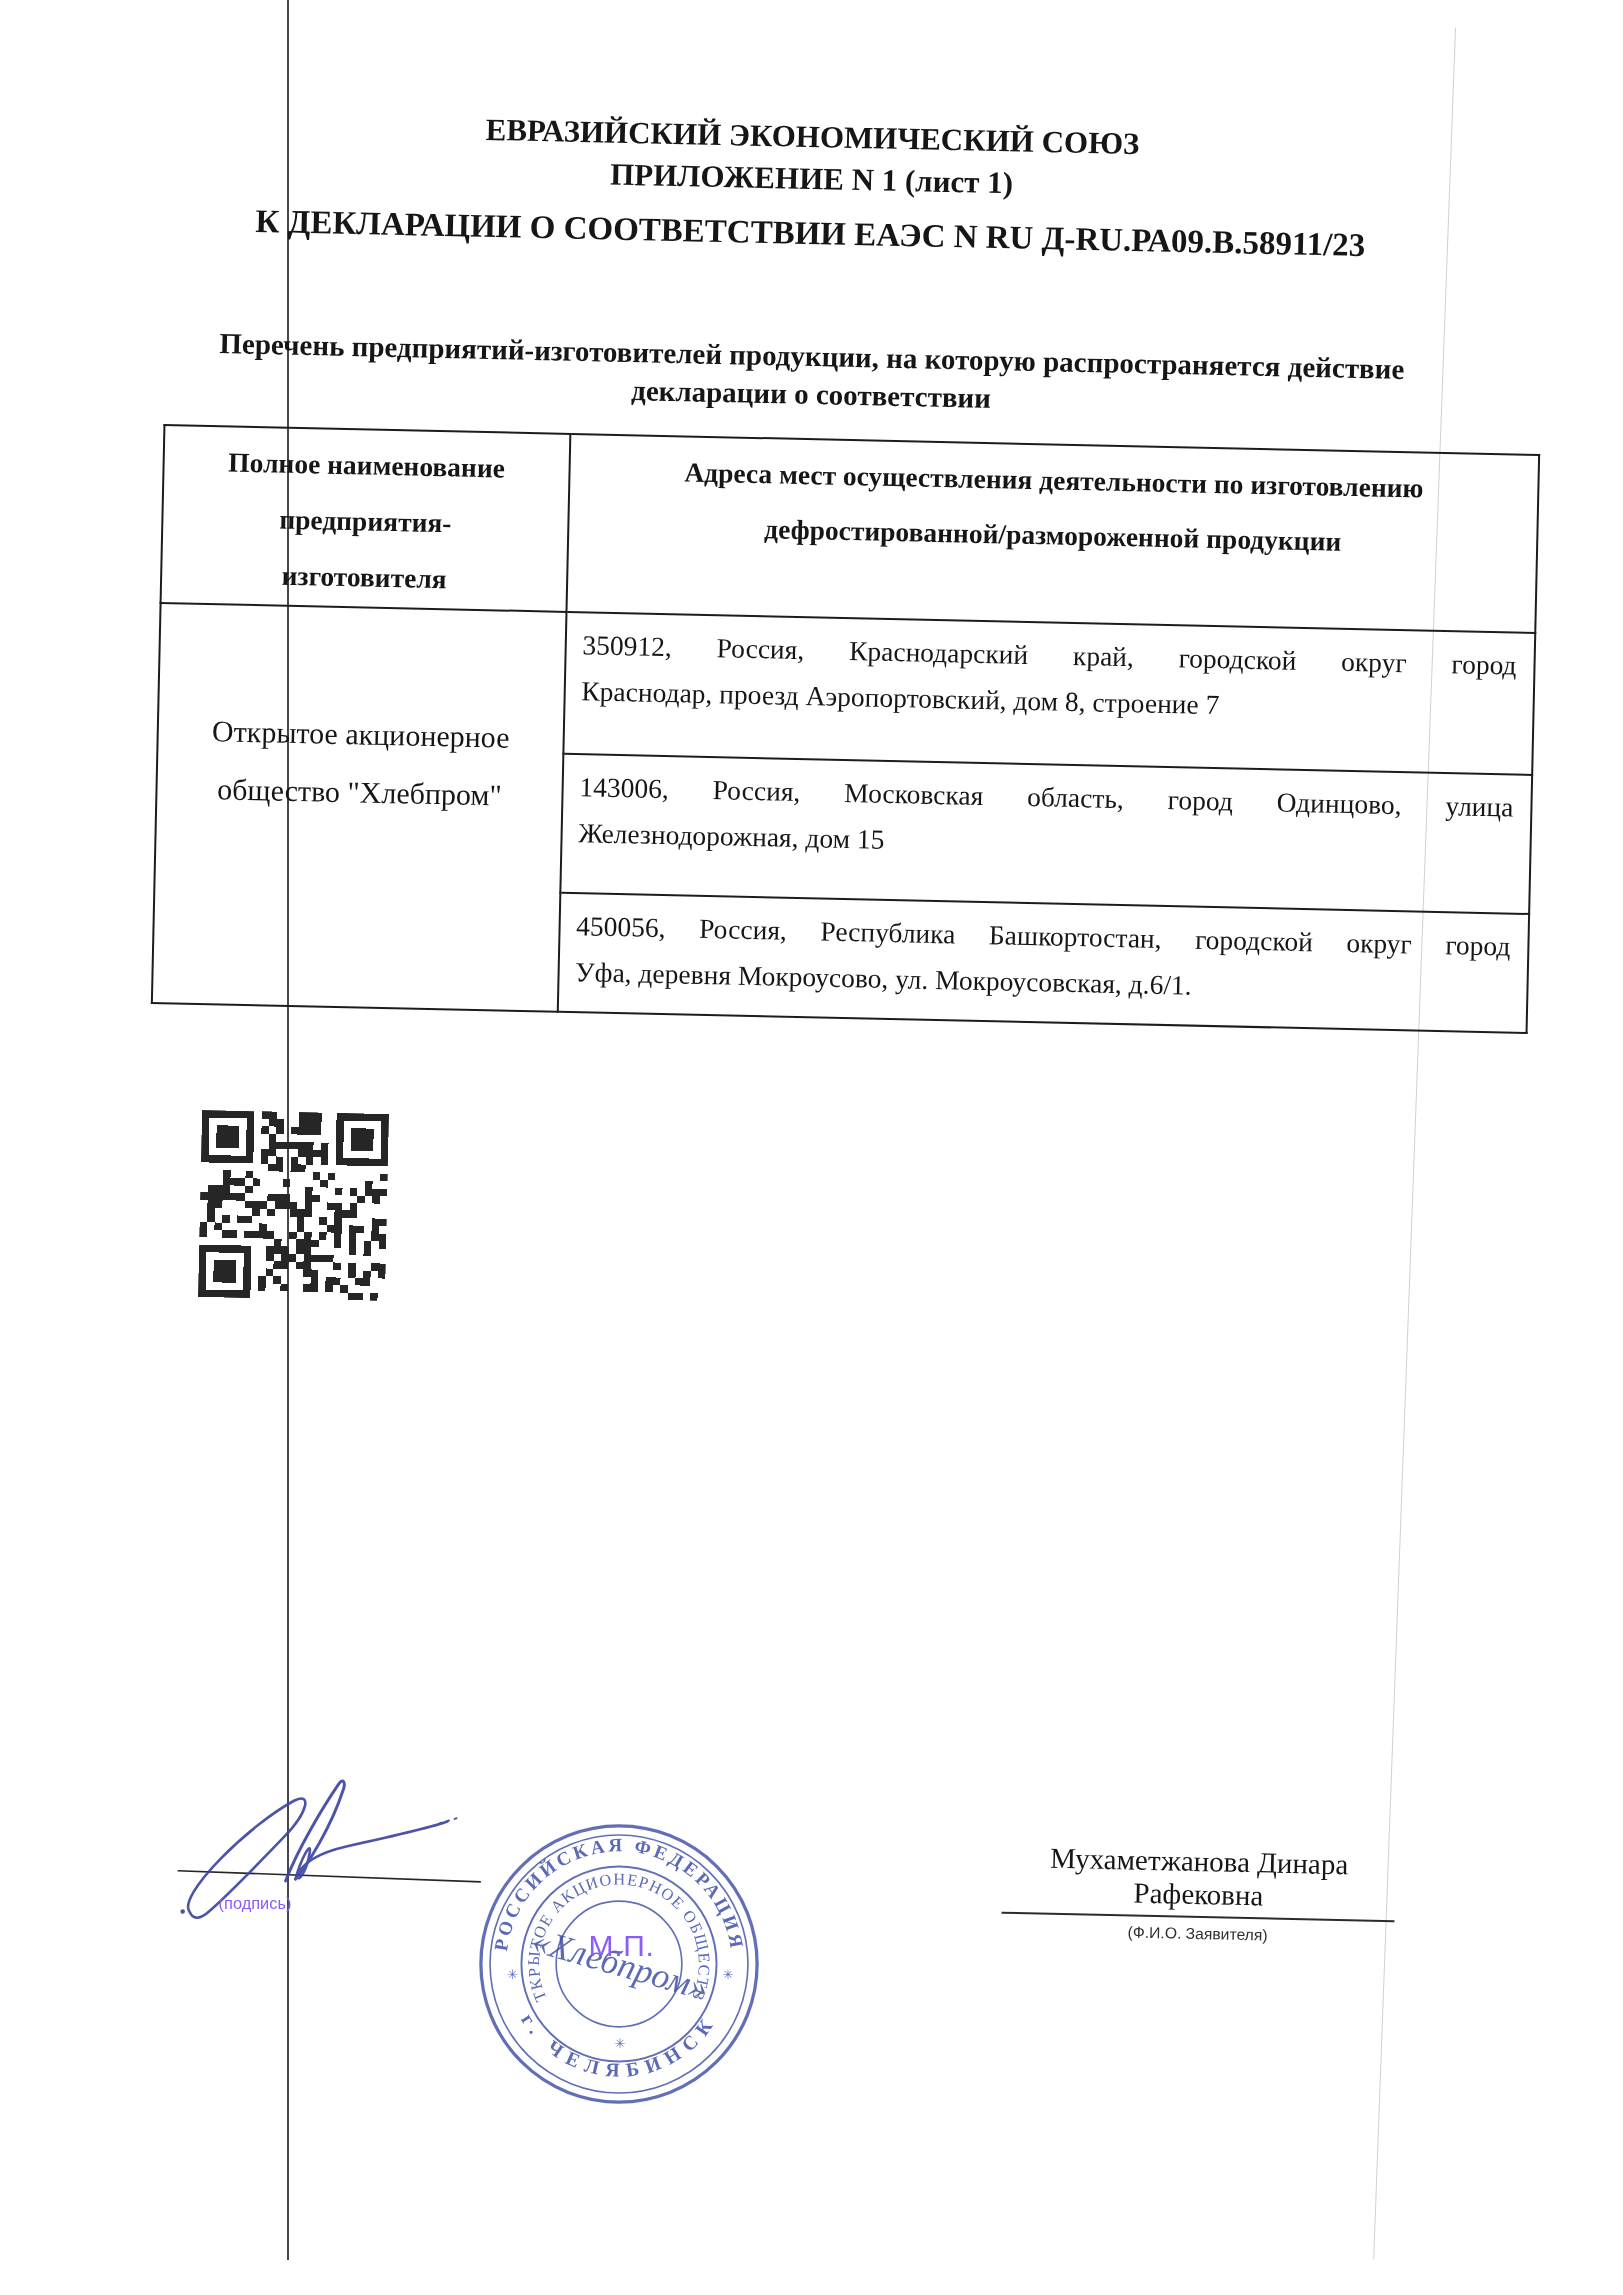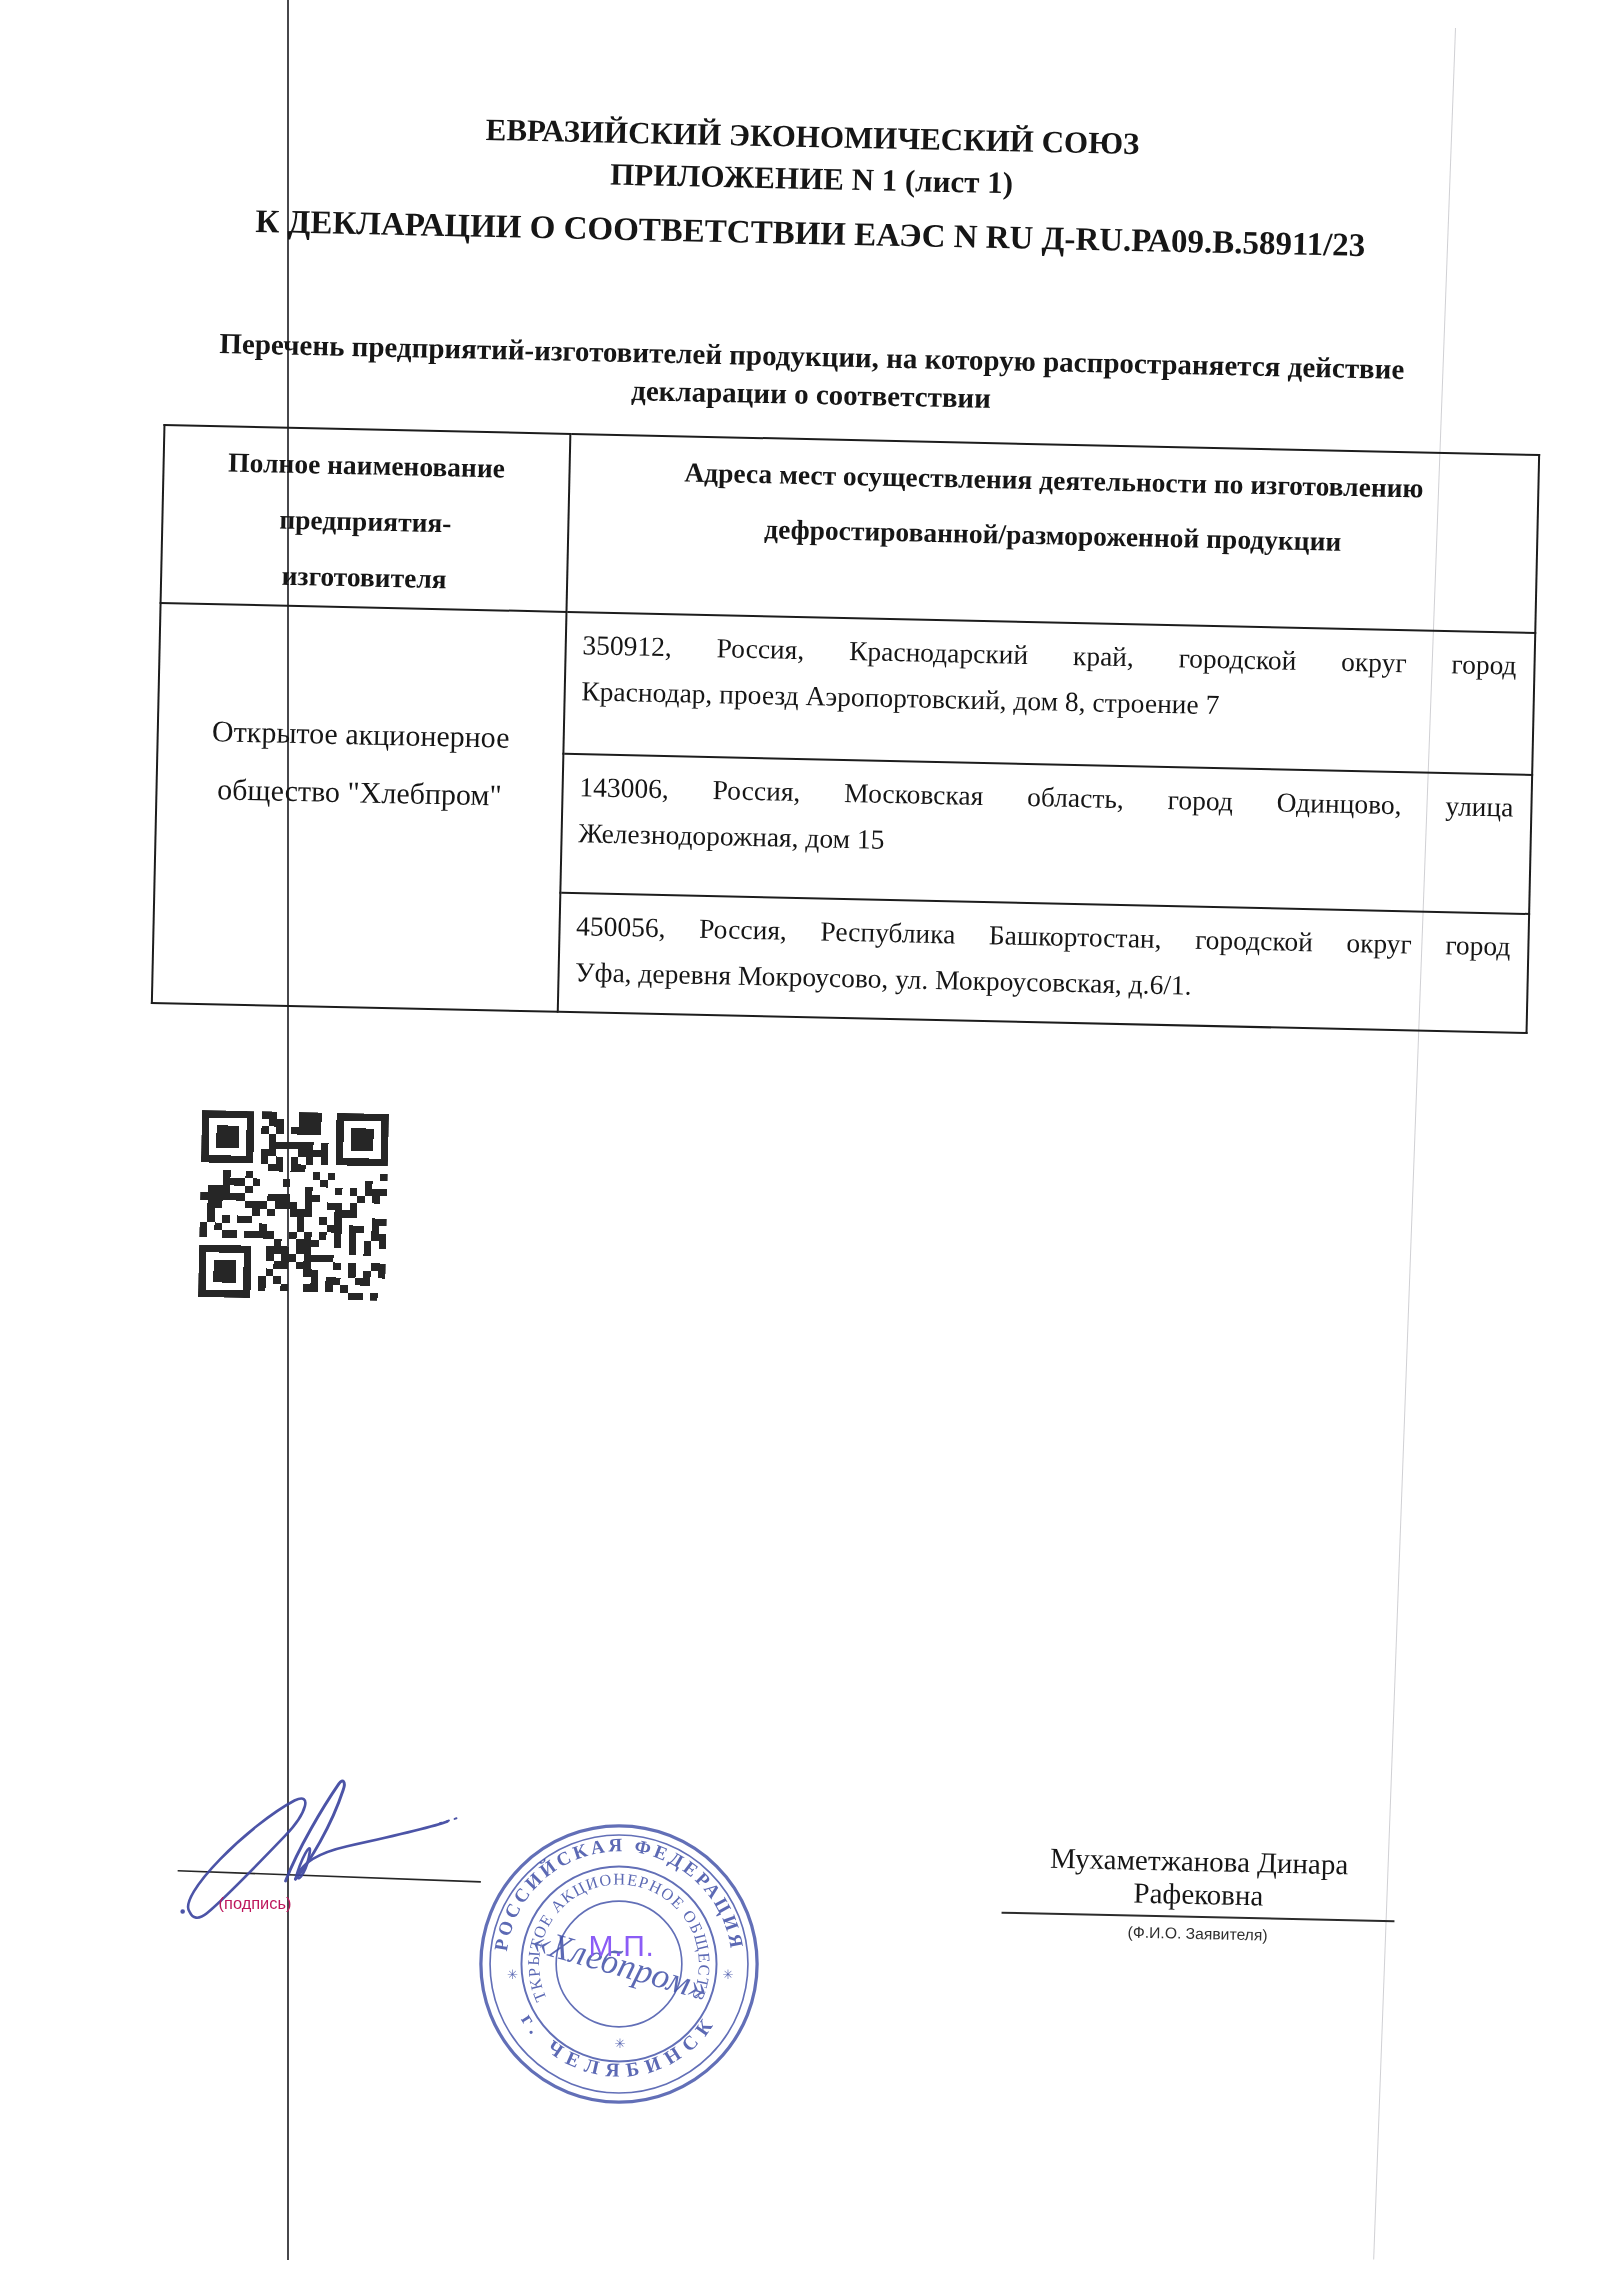--- a/index.html
+++ b/index.html
@@ -32,21 +32,21 @@
   td.maker .ml{line-height:58px;}
   td.addr{padding:9.2px 17px 6.5px 15.7px;font-size:27.5px;}
   td.addr .al{line-height:46px;}
   .just{text-align:justify;text-align-last:justify;}
   .left{text-align:left;}
   
   .qr{position:absolute;left:200px;top:1112px;width:187px;height:187px;}
   
   .sig-svg{position:absolute;left:151px;top:1728px;width:380px;height:210px;}
   .sig-caption{position:absolute;left:196px;top:1894px;width:118px;text-align:center;
-               font-family:"Liberation Sans", sans-serif;font-size:16.4px;color:#be185d;}
+               font-family:"Liberation Sans", sans-serif;font-size:16.4px;color:#8b5cf6;}
   
   .stamp{position:absolute;left:475px;top:1820px;width:288px;height:288px;}
   .mp{position:absolute;left:575px;top:1929px;width:93px;text-align:center;
       font-family:"Liberation Sans", sans-serif;font-size:30px;letter-spacing:0.7px;color:#8b5cf6;}
   
   .applicant{position:absolute;left:1002px;top:1845px;width:393px;text-align:center;}
   .applicant .name{display:inline-block;font-size:29px;line-height:33px;
                    border-bottom:2px solid #2b2b2b;padding:0 3.9px 5.2px 3.9px;}
   .applicant .fio{margin-top:6.5px;font-family:"Liberation Sans", sans-serif;
                   font-size:15.7px;color:#2e2e2e;}

